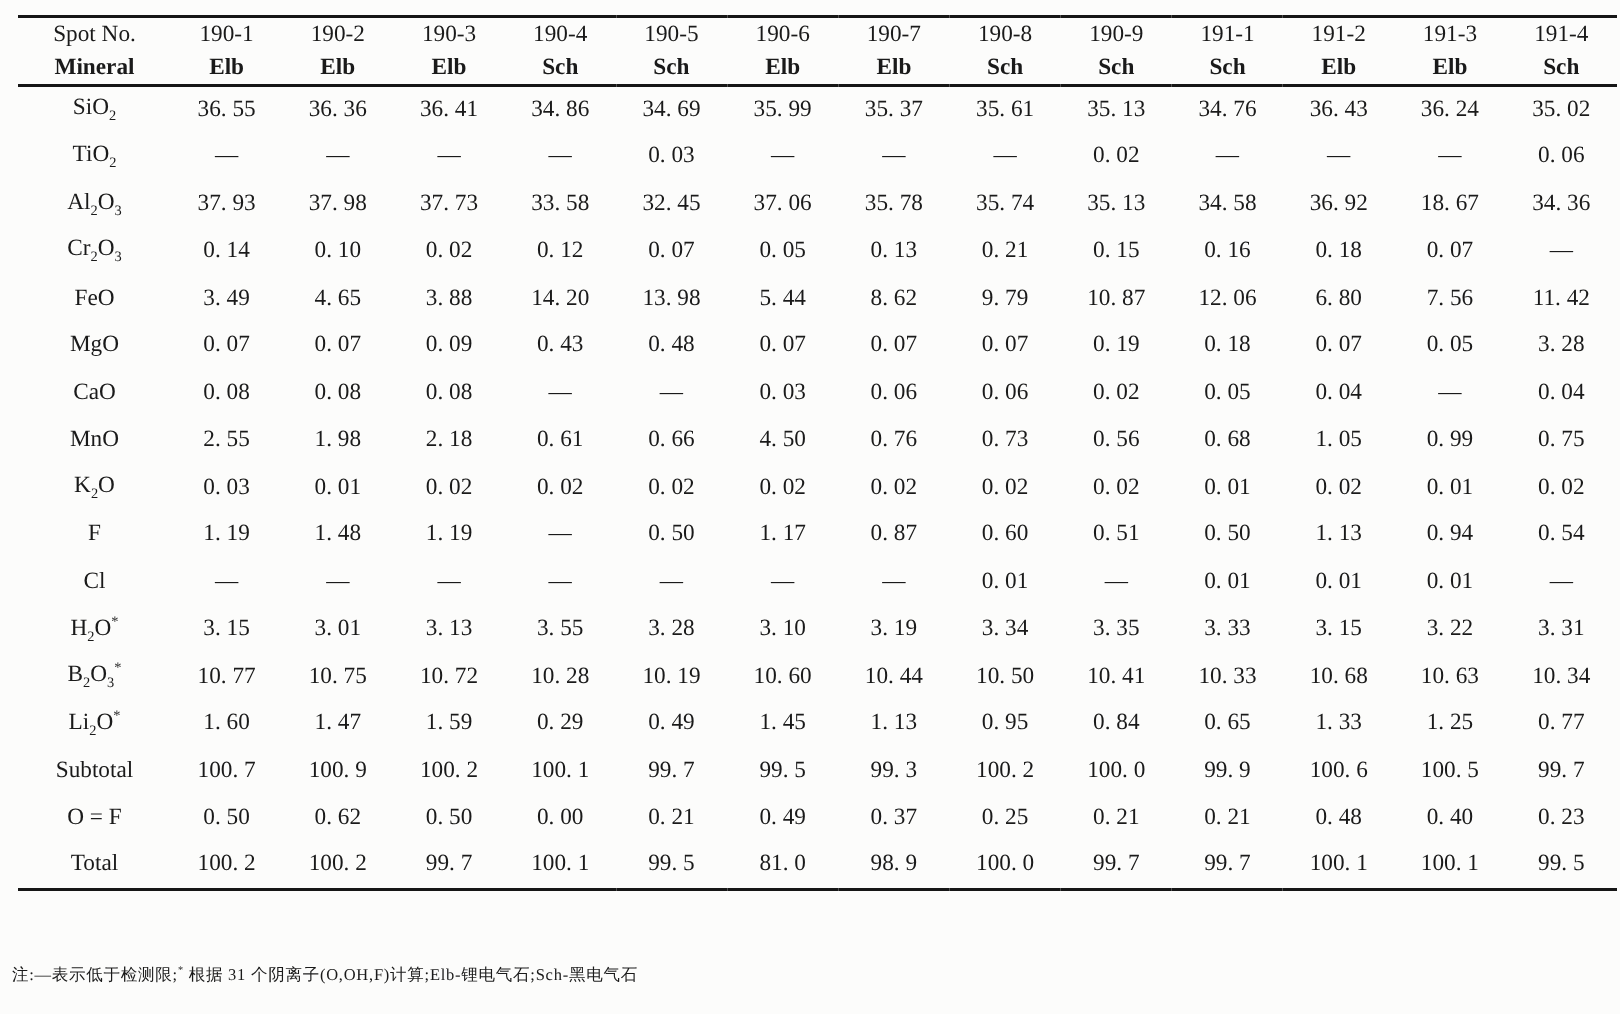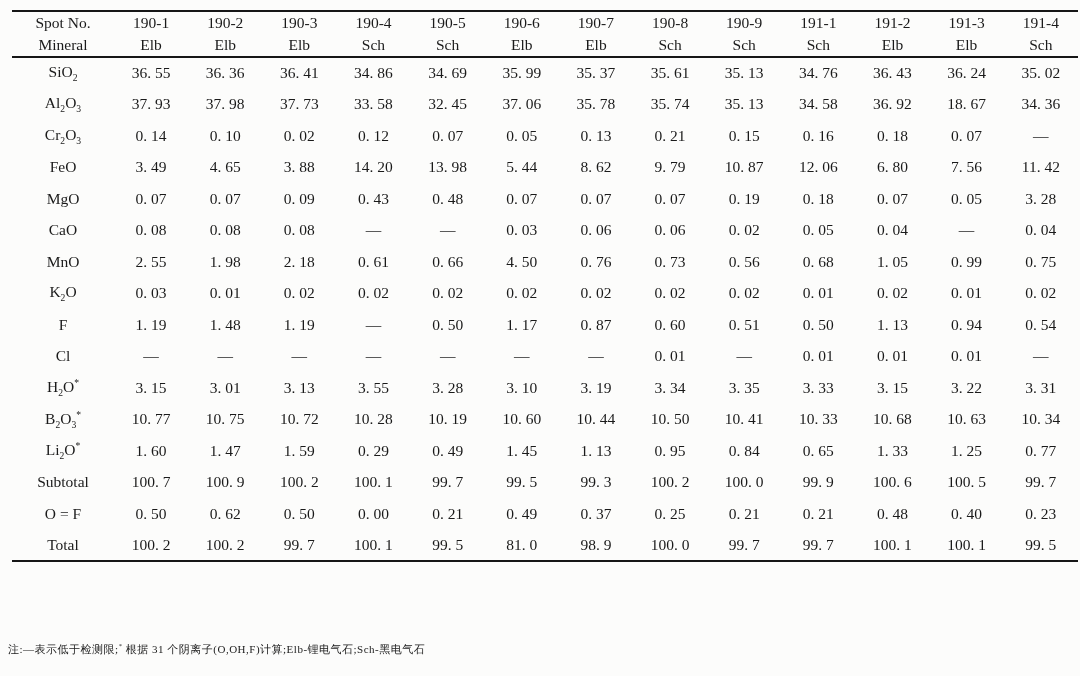--- a/index.html
+++ b/index.html
@@ -32,21 +32,21 @@
   table.data-table th,
   table.data-table td {
     font-weight: normal;
     text-align: center;
     vertical-align: middle;
     padding: 0;
     font-size: 15.5px;
     white-space: nowrap;
   }
   thead tr { height: 23px; }
-  thead tr:last-child th { border-bottom: 2px solid #161616; }
+  thead tr:last-child th { border-bottom: 2px solid #161616; font-weight: bold; }
   tbody tr { height: 31.5px; }
   sub { font-size: 62%; }
   sup { font-size: 62%; }
   .footnote {
     position: absolute;
     left: 8px;
     top: 642px;
     font-size: 11px;
     letter-spacing: 0.5px;
     white-space: nowrap;
@@ -118,20 +118,36 @@
           <td>35. 99</td>
           <td>35. 37</td>
           <td>35. 61</td>
           <td>35. 13</td>
           <td>34. 76</td>
           <td>36. 43</td>
           <td>36. 24</td>
           <td>35. 02</td>
         </tr>
         <tr>
+          <th>TiO<sub>2</sub></th>
+          <td>—</td>
+          <td>—</td>
+          <td>—</td>
+          <td>—</td>
+          <td>0. 03</td>
+          <td>—</td>
+          <td>—</td>
+          <td>—</td>
+          <td>0. 02</td>
+          <td>—</td>
+          <td>—</td>
+          <td>—</td>
+          <td>0. 06</td>
+        </tr>
+        <tr>
           <th>Al<sub>2</sub>O<sub>3</sub></th>
           <td>37. 93</td>
           <td>37. 98</td>
           <td>37. 73</td>
           <td>33. 58</td>
           <td>32. 45</td>
           <td>37. 06</td>
           <td>35. 78</td>
           <td>35. 74</td>
           <td>35. 13</td>

